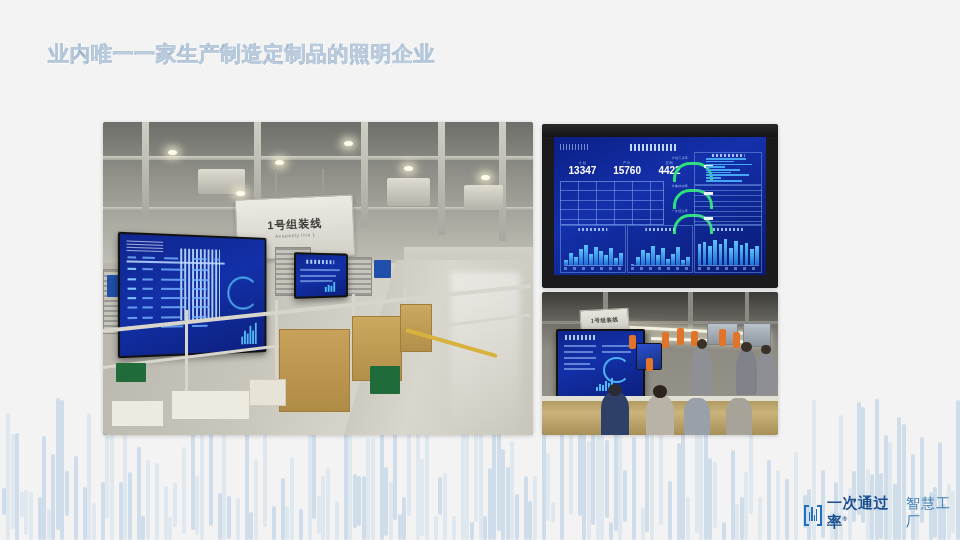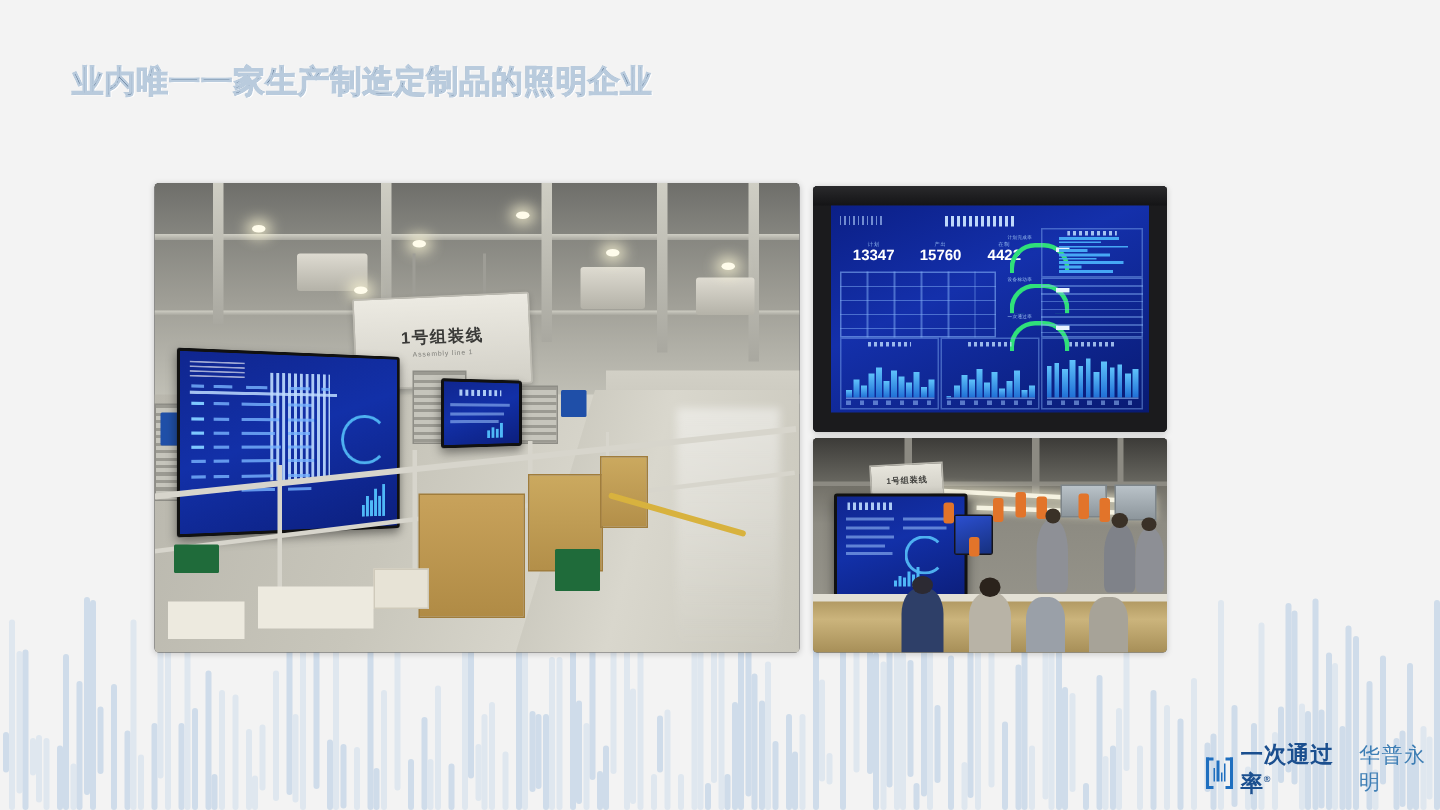--- a/index.html
+++ b/index.html
@@ -676,16 +676,16 @@
           <i style="height:55%"></i>
           <i style="height:92%"></i>
           <i style="height:40%"></i>
           <i style="height:75%"></i>
         </div>
       <div class="rb"></div>
     </div>
     <div class="brand-a">
       <span>一次通过率</span><sup>®</sup>
     </div>
-    <div class="brand-b">华普永明</div>
+    <div class="brand-b">智慧工厂</div>
   </div>
 
 </div>
 
 </body></html>

